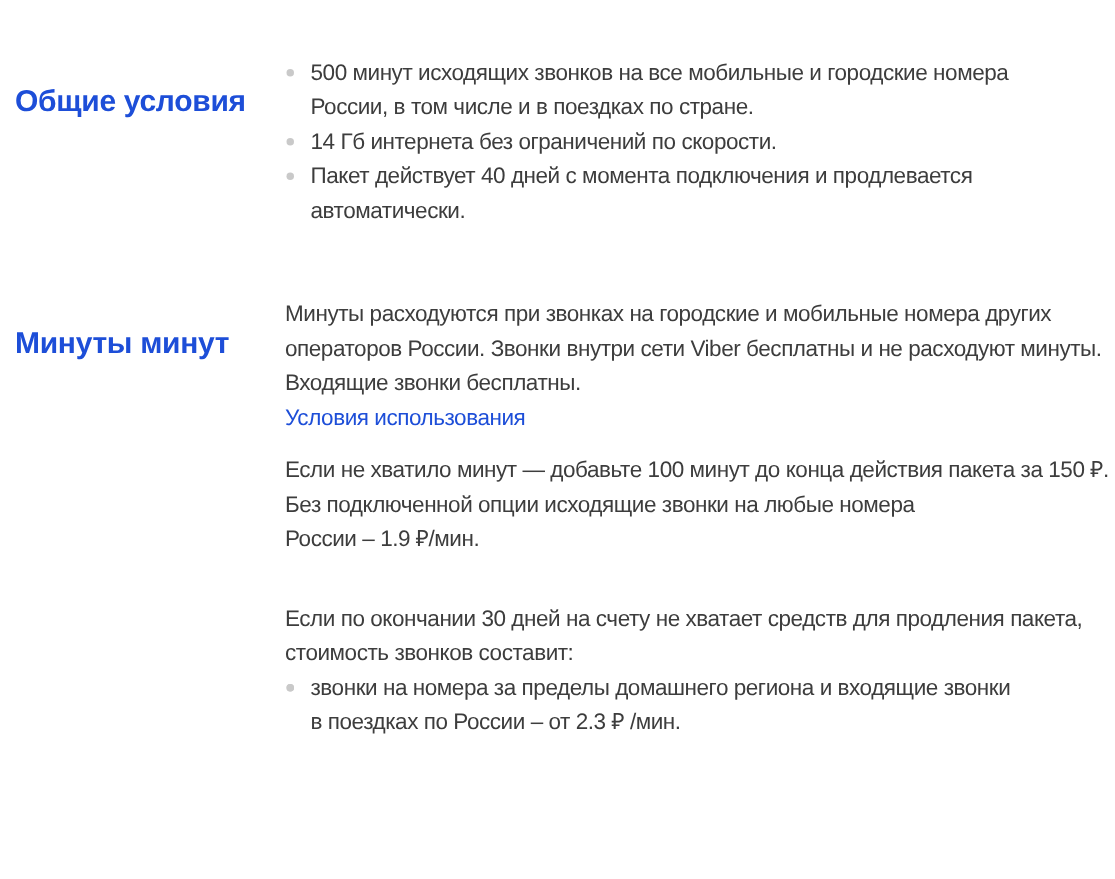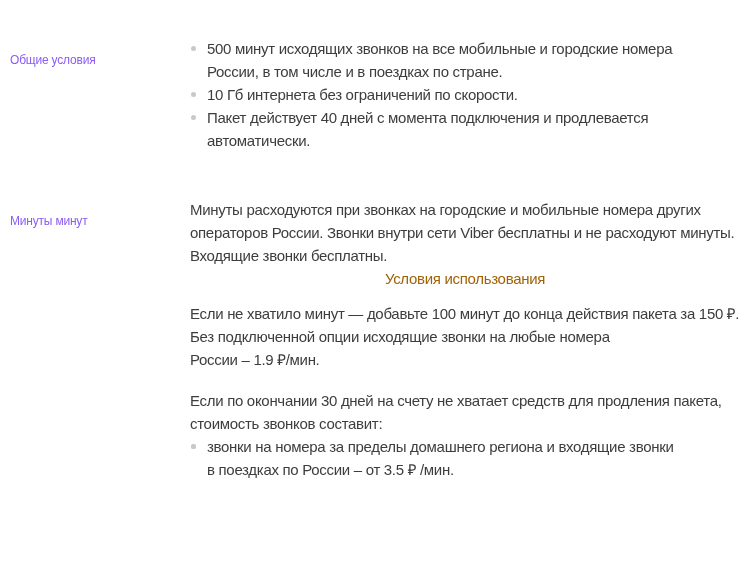--- a/index.html
+++ b/index.html
@@ -21,25 +21,25 @@
   .section {
     display: flex;
     align-items: flex-start;
   }
   .section + .section {
     margin-top: 46px;
   }
   .section-label {
     width: 180px;
     flex: 0 0 180px;
-    font-size: 12px;
-    font-weight: normal;
+    font-size: 20px;
+    font-weight: bold;
     line-height: 23px;
     letter-spacing: -0.2px;
-    color: #8b5cf6;
+    color: #1d4ed8;
   }
   .section-content {
     width: 550px;
     flex: 0 0 550px;
     font-size: 15px;
     line-height: 23px;
     letter-spacing: -0.3px;
   }
   ul.bullet-list {
     list-style: none;
@@ -58,45 +58,44 @@
     height: 5px;
     border-radius: 50%;
     background: #c9c9c9;
   }
   .li-text, p.para {
     white-space: pre-line;
   }
   p.para {
     margin: 0;
   }
-  p.para.spaced-a { margin-top: 18px; }
+  p.para.spaced-a { margin-top: 30px; }
   p.para.spaced-b { margin-top: 12px; }
   .subheading {
     margin-top: 18px;
-    color: #a16207;
-    text-align: center;
+    color: #1d4ed8;
   }
 </style>
 </head>
 <body>
 
 <main class="page">
 
   <section class="section">
     <h3 class="section-label">Общие условия</h3>
     <div class="section-content">
       <ul class="bullet-list">
         <li>
           <span class="bullet-dot"></span>
           <span class="li-text">500 минут исходящих звонков на все мобильные и городские номера
 России, в том числе и в поездках по стране.</span>
         </li>
         <li>
           <span class="bullet-dot"></span>
-          <span class="li-text">10 Гб интернета без ограничений по скорости.</span>
+          <span class="li-text">14 Гб интернета без ограничений по скорости.</span>
         </li>
         <li>
           <span class="bullet-dot"></span>
           <span class="li-text">Пакет действует 40 дней с момента подключения и продлевается
 автоматически.</span>
         </li>
       </ul>
     </div>
   </section>
 
@@ -116,19 +115,19 @@
       <p class="para spaced-a">Если по окончании 30 дней на счету не хватает средств для продления пакета,
 стоимость звонков составит:</p>
 
       <ul class="bullet-list">
         <li>
           <span class="bullet-dot"></span>
         </li>
         <li>
           <span class="bullet-dot"></span>
           <span class="li-text">звонки на номера за пределы домашнего региона и входящие звонки
-в поездках по России – от 3.5 ₽ /мин.</span>
+в поездках по России – от 2.3 ₽ /мин.</span>
         </li>
       </ul>
     </div>
   </section>
 
 </main>
 
 </body></html>

